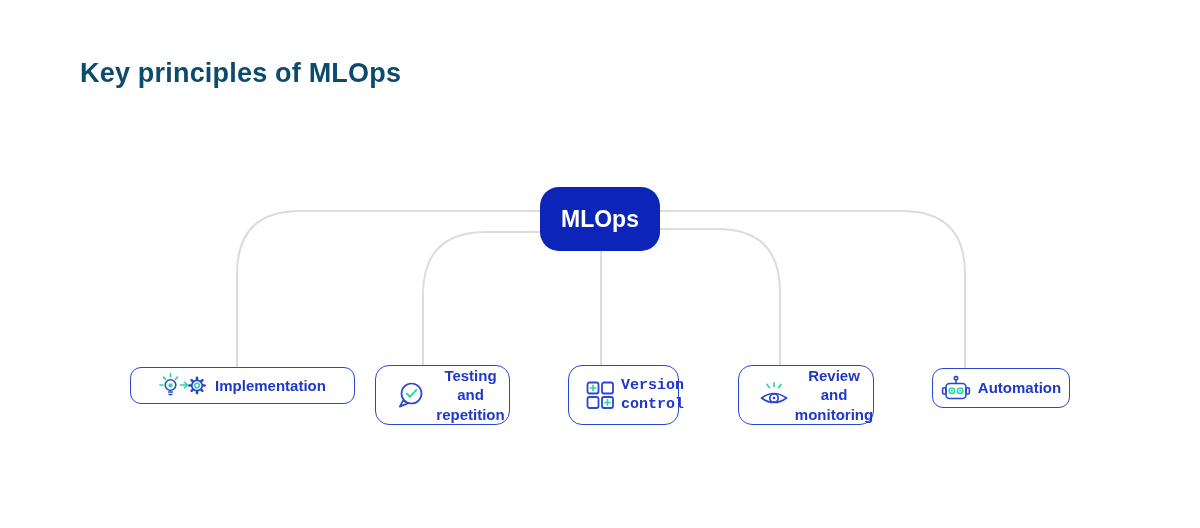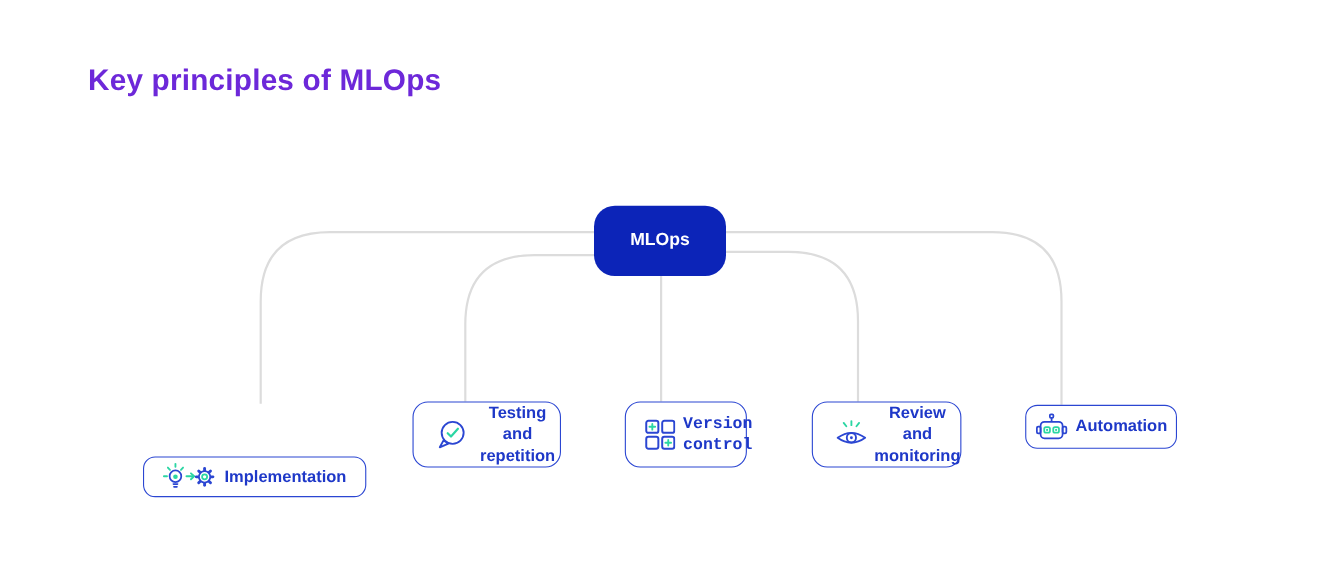--- a/index.html
+++ b/index.html
@@ -2,38 +2,38 @@
 <html><head>
 <meta charset="utf-8">
 <style>
   html,body{margin:0;padding:0;background:#fff;}
   .canvas{
     position:relative;width:1200px;height:528px;background:#FFFFFF;
     font-family:"Liberation Sans", sans-serif;overflow:hidden;
   }
   .page-title{
     position:absolute;left:80px;top:58px;margin:0;
-    font-size:27px;font-weight:600;color:#6d28d9;letter-spacing:.2px;
+    font-size:27px;font-weight:600;color:#0c4a6e;letter-spacing:.2px;
   }
   .connectors{position:absolute;left:0;top:0;z-index:0;}
   .connectors path{stroke:#DCDCDC;stroke-width:2;fill:none;}
   .node{position:absolute;z-index:1;box-sizing:border-box;display:flex;align-items:center;justify-content:center;}
   .root-node{
     left:540px;top:187px;width:120px;height:64px;border-radius:19px;
-    background:#0C24B8;color:#FFFFFF;font-size:16px;font-weight:600;
+    background:#0C24B8;color:#FFFFFF;font-size:23px;font-weight:600;
   }
   .child-node{
     background:#FFFFFF;border:1.6px solid #2B46D2;gap:8px;
     color:#1E38C8;font-size:15px;font-weight:600;line-height:1.3;
   }
   .child-node .label{white-space:pre-line;}
   .single{border-radius:11px;white-space:nowrap;}
   .tall{border-radius:14px;padding-left:20px;}
   .tall .label{text-align:center;}
-  .n-impl{left:130px;top:367px;width:203px;height:37px;margin-top:48px;}
+  .n-impl{left:130px;top:367px;width:225px;height:37px;}
   .n-test{left:375px;top:365px;width:135px;height:60px;gap:6px;}
   .n-test .label{width:86px;}
   .n-vers{left:568px;top:365px;width:111px;height:60px;gap:7px;font-family:Liberation Mono, monospace;}
   .n-vers .label{width:60px;}
   .n-revw{left:738px;top:365px;width:136px;height:60px;gap:6px;}
   .n-revw .label{width:90px;}
   .n-auto{left:932px;top:368px;width:138px;height:40px;gap:7px;}
   .icon{display:flex;align-items:center;justify-content:center;flex:0 0 auto;}
   .icon svg{display:block;}
 </style>

